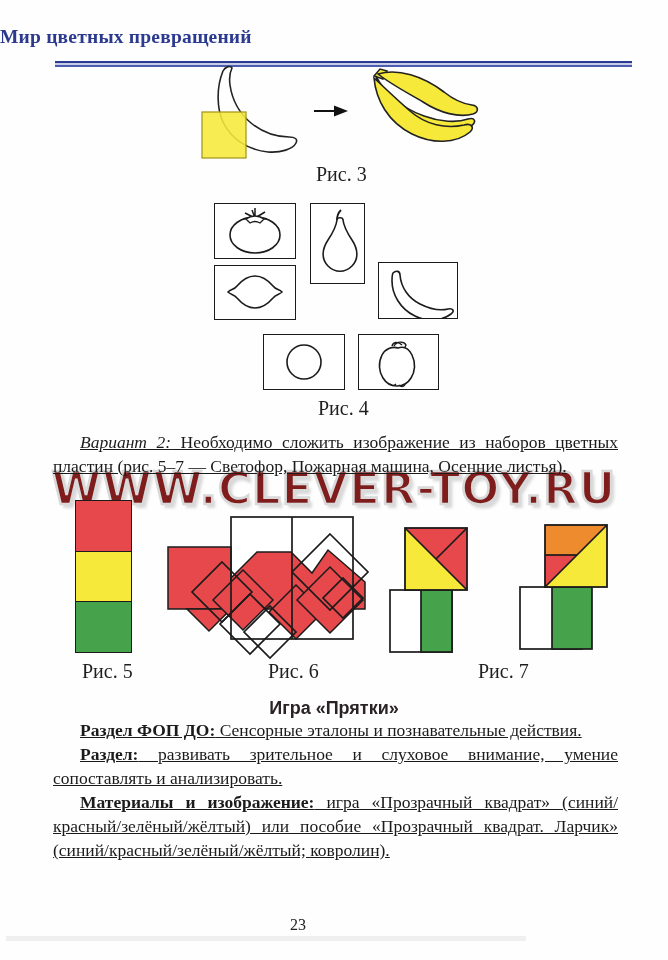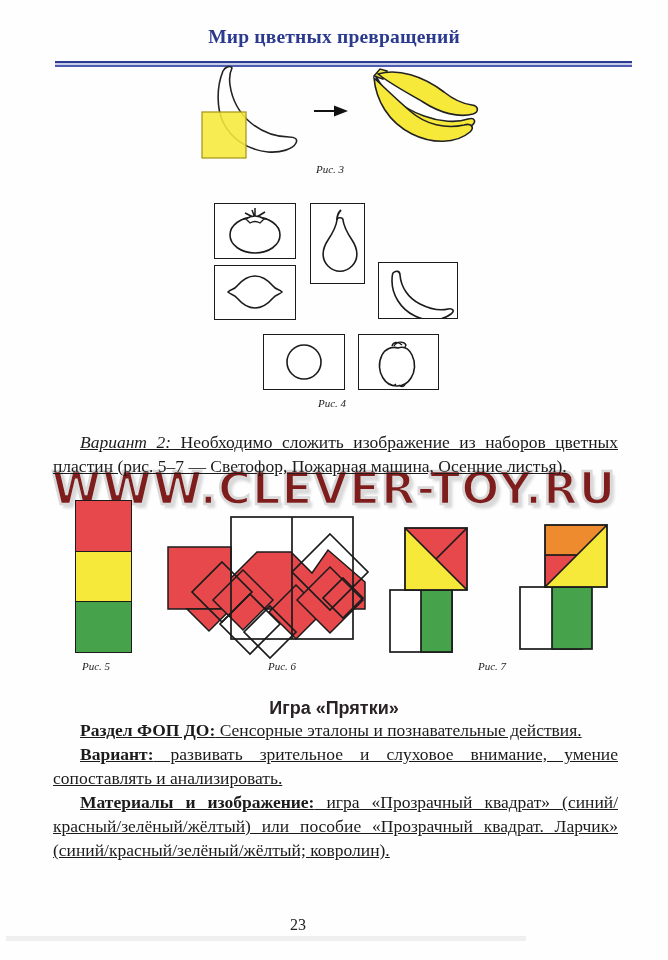--- a/index.html
+++ b/index.html
@@ -11,30 +11,30 @@
     --watermark-gray:#d9d9d9;
     --ink:#1b1b1b;
   }
   html,body{margin:0;padding:0;background:#ffffff;}
   #page{
     position:relative;width:668px;height:960px;margin:0 auto;
     background:#fefefe;overflow:hidden;
     font-family:"Liberation Serif",serif;color:var(--ink);
   }
   .header-title{
-    position:absolute;top:26px;left:0;width:668px;text-align:center;
+    position:absolute;top:26px;left:0;width:668px;
     font-weight:bold;font-size:19.5px;color:var(--accent-blue);letter-spacing:.2px;
   }
   .header-rule{
     position:absolute;top:61px;left:55px;width:577px;height:2px;
     border-top:2.5px solid #2c3b92;border-bottom:2.5px solid #4d5cae;
     background:#c7cde7;
   }
   .cap{
-    position:absolute;font-style:italic;font-size:11px;color:#1f1f1f;
+    position:absolute;font-size:20px;color:#1f1f1f;
     white-space:nowrap;
   }
   .fig{position:absolute;z-index:2;}
   .frame{
     position:absolute;background:#fff;border:1.6px solid #1b1b1b;
     display:flex;align-items:center;justify-content:center;z-index:2;
   }
   .tl-sq{width:55px;height:50px;border:1.7px solid #1b1b1b;margin-top:-1.7px;}
   .watermark{
     position:absolute;top:462px;left:0;width:668px;text-align:center;z-index:1;
@@ -175,20 +175,20 @@
       <line x1="157" y1="35" x2="189" y2="35" stroke="#1b1b1b" stroke-width="1.7"></line>
       <rect x="157" y="5" width="62" height="62" fill="none" stroke="#1b1b1b" stroke-width="1.8"></rect>
     </svg>
   </div>
   <span class="cap" style="left:478px;top:660px;">Рис. 7</span>
 
   <div class="game-heading">Игра «Прятки»</div>
 
   <div id="textcol">
     <p class="body"><b>Раздел ФОП ДО:</b><span> Сенсорные эталоны и познавательные действия.</span></p>
-    <p class="body gap"><b>Вариант:</b><span> развивать зрительное и слуховое внимание, умение сопоставлять и анализировать.</span></p>
+    <p class="body gap"><b>Раздел:</b><span> развивать зрительное и слуховое внимание, умение сопоставлять и анализировать.</span></p>
     <p class="body"><b>Материалы и изображение:</b><span> игра «Прозрачный квадрат» (синий/красный/зелёный/жёлтый) или пособие «Прозрачный квадрат. Ларчик» (синий/красный/зелёный/жёлтый; ковролин).</span></p>
   </div>
 
   <div class="scan-strip"></div>
   <div class="page-number">23</div>
 
 </div>
 
 </body></html>

